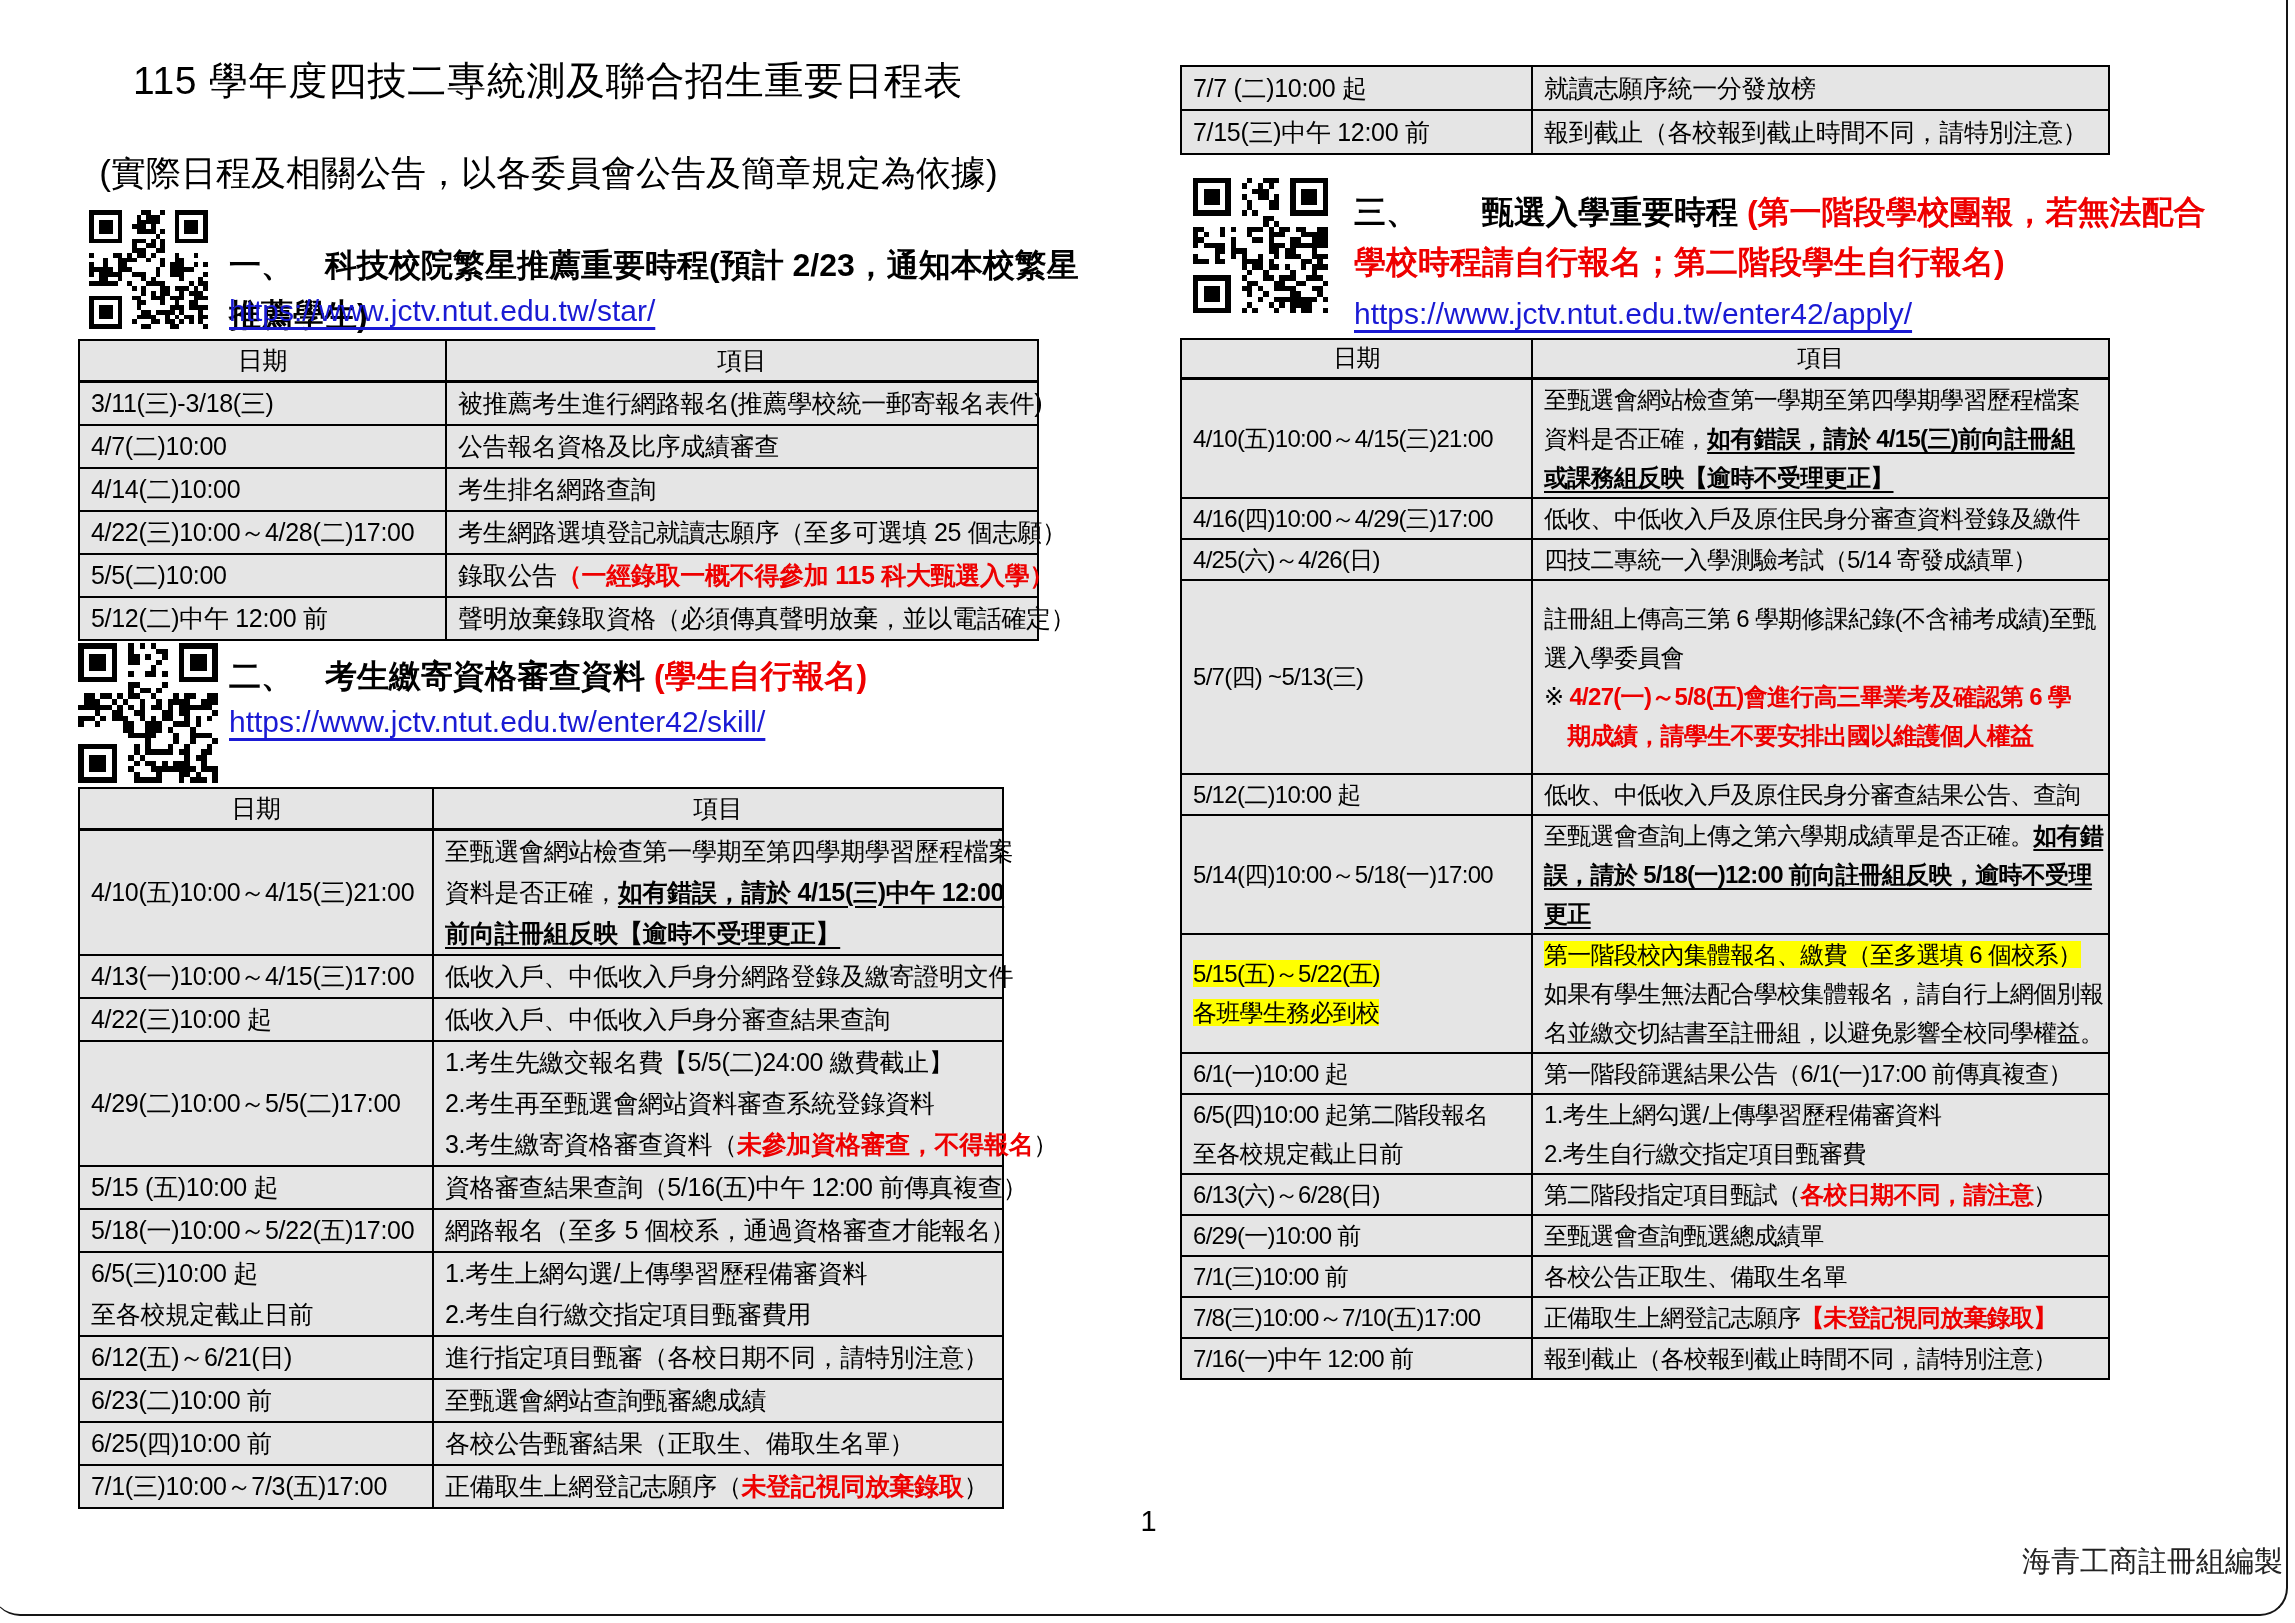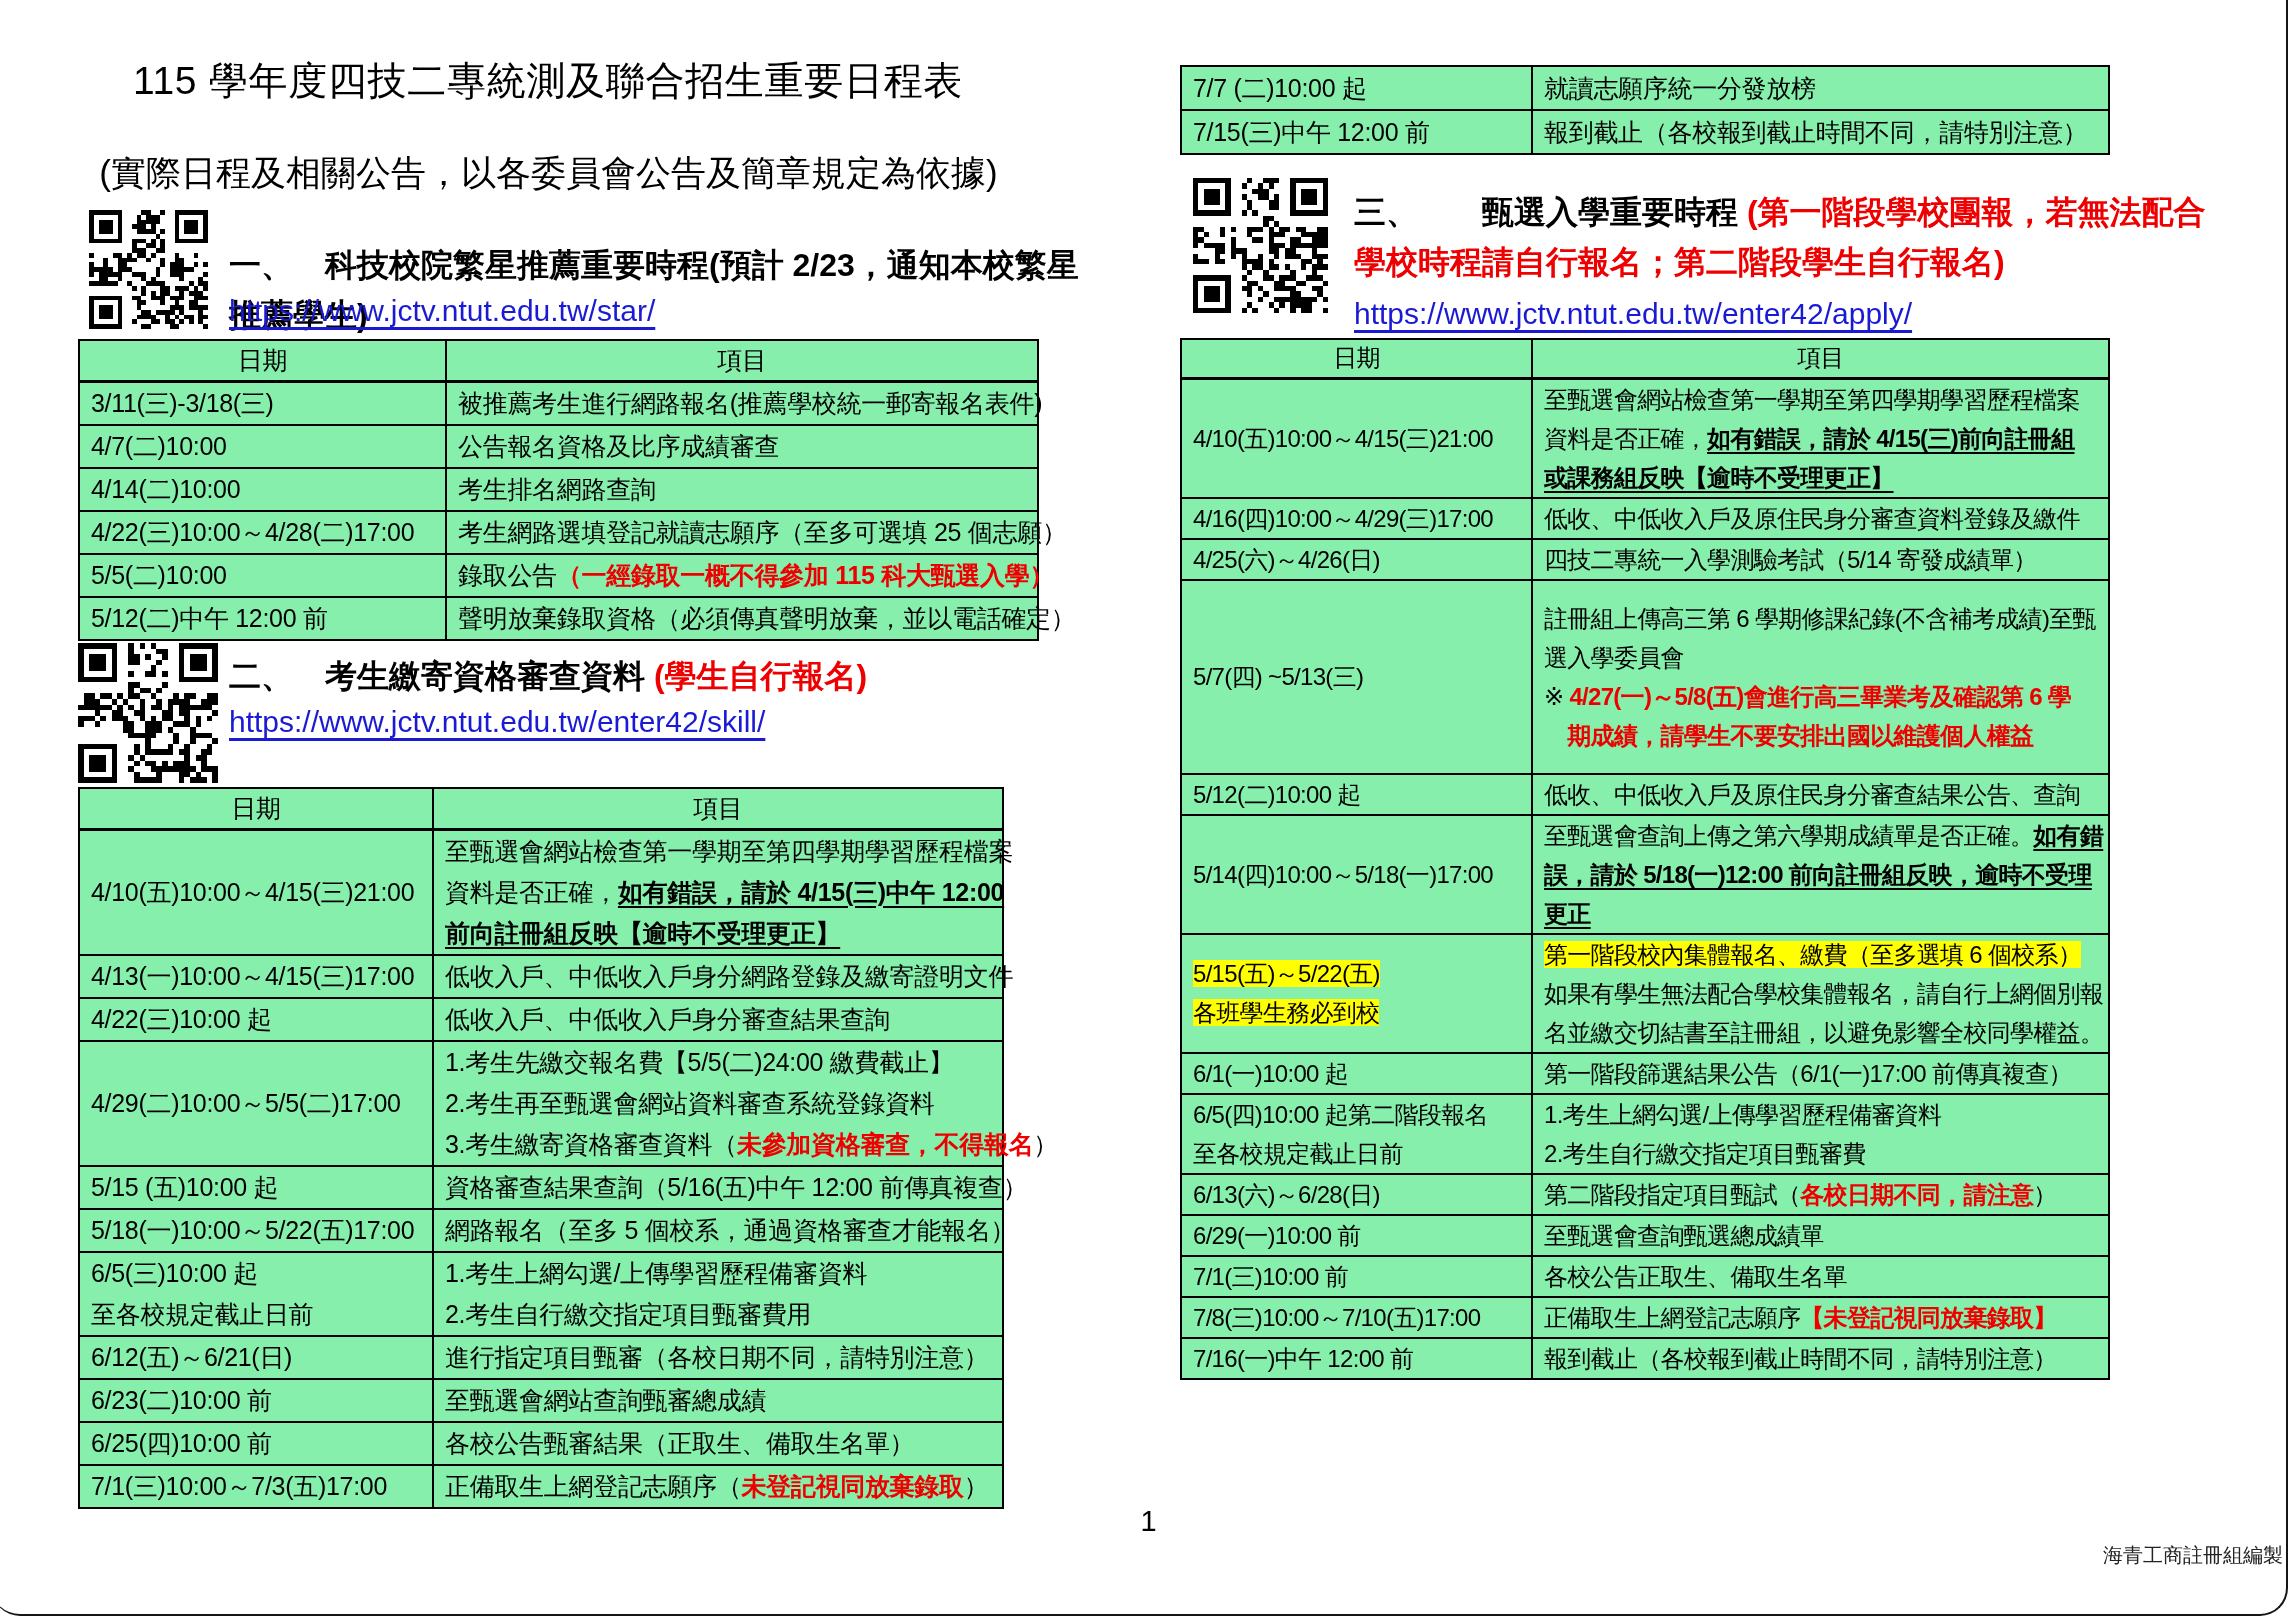--- a/index.html
+++ b/index.html
@@ -21,36 +21,36 @@
     position:absolute;left:52px;top:150px;width:993px;text-align:center;
     font-size:35px;font-weight:400;
   }
   .qr{position:absolute;}
   .qr svg{display:block;width:100%;height:100%;}
   .sec-heading{position:absolute;font-size:32px;font-weight:700;line-height:50px;}
   .sec-url{
     position:absolute;font-size:30px;font-weight:500;color:#1a1ad4;
     text-decoration:underline;text-underline-offset:5.6px;cursor:pointer;
   }
-  table.sched{border-collapse:collapse;table-layout:fixed;position:absolute;background:#86efac;}
+  table.sched{border-collapse:collapse;table-layout:fixed;position:absolute;background:#e5e5e5;}
   table.sched td{
     border:2.1px solid #000;padding:0 11px;vertical-align:middle;
     font-size:25px;letter-spacing:-0.3px;
   }
   table.sched tr.hdr td{text-align:center;border-bottom:3.5px solid #000;}
   #table3 td{font-size:24px;letter-spacing:-0.7px;}
   .ln{white-space:nowrap;line-height:41px;}
   #table3 .ln{line-height:39px;}
   #tableTop .ln{line-height:42px;}
   .red{color:#ee0000;}
   .bold{font-weight:700;}
   .ul{text-decoration:underline;text-decoration-thickness:2.1px;text-underline-offset:4.9px;}
   .hl{background:#ffff00;}
   .page-number{position:absolute;left:1079px;top:1505px;width:139px;text-align:center;font-size:29px;}
-  .credit{position:absolute;left:1985px;top:1542px;width:298px;text-align:right;font-size:20px;color:#222;}
+  .credit{position:absolute;left:1985px;top:1542px;width:298px;text-align:right;font-size:29px;color:#222;}
 </style>
 </head>
 <body>
 
 <div class="page-frame"></div>
 
 <div class="page-title">115 學年度四技二專統測及聯合招生重要日程表</div>
 <div class="page-subtitle">(實際日程及相關公告，以各委員會公告及簡章規定為依據)</div>
 
 <div class="qr" style="left:89px;top:210px;width:119px;height:119px;">

